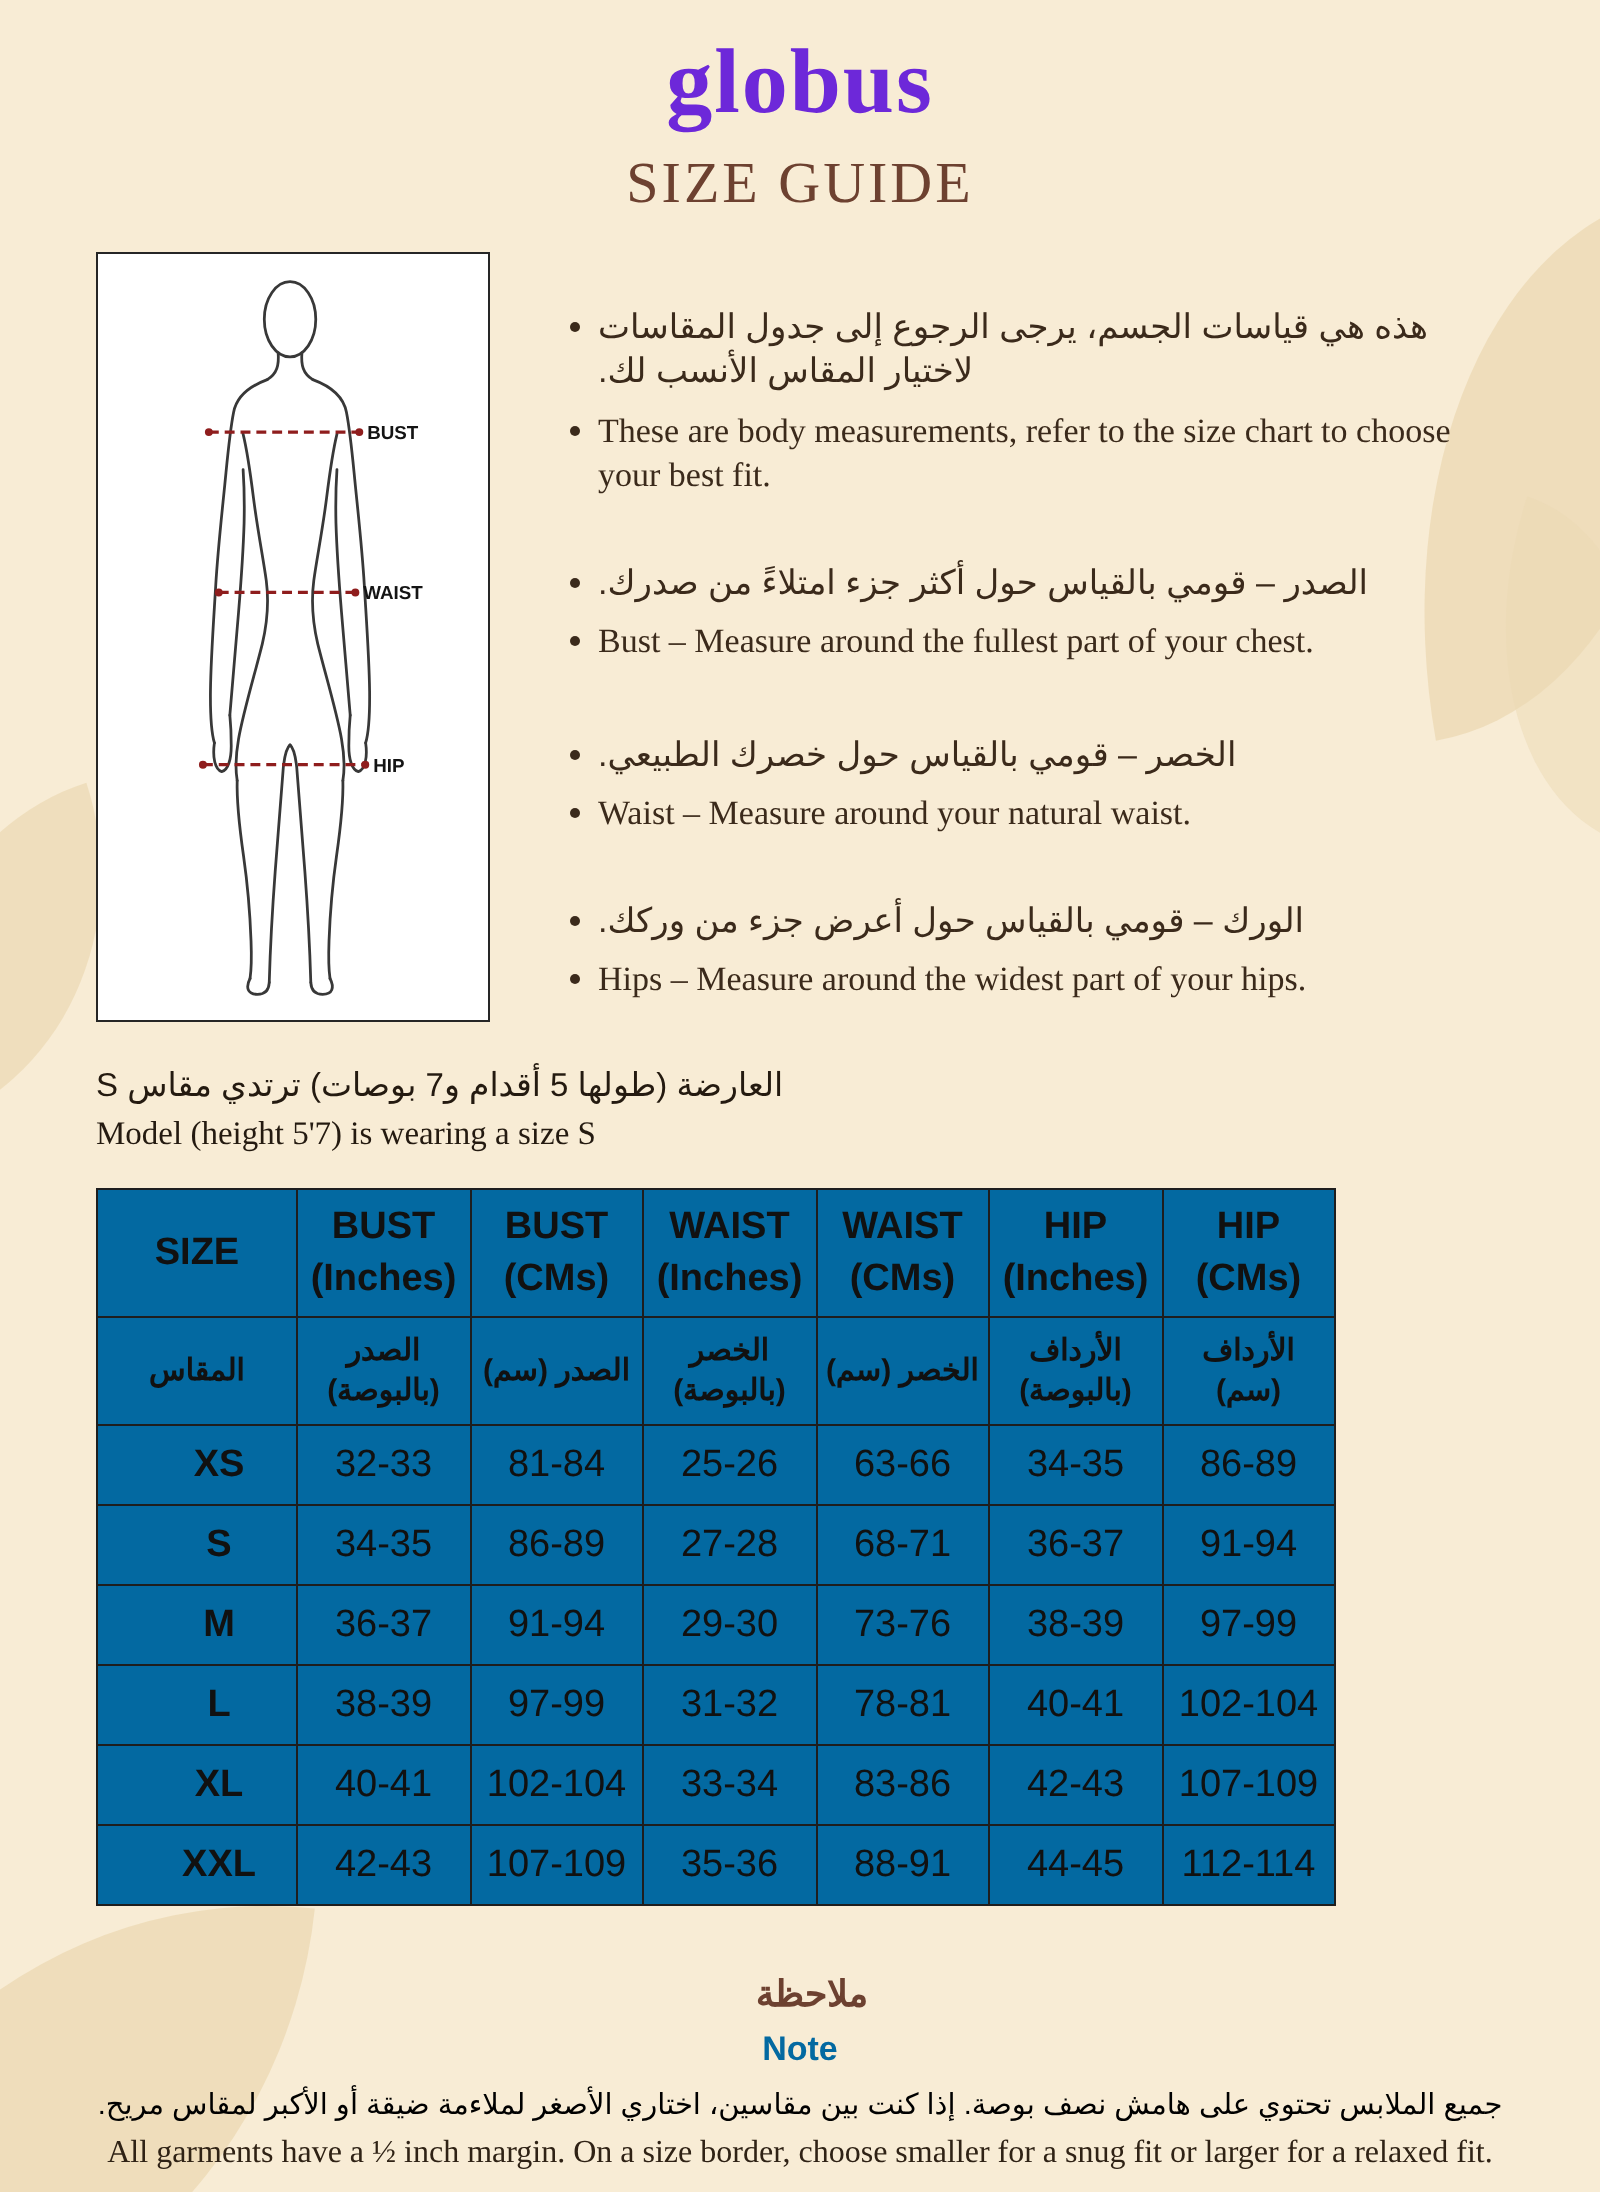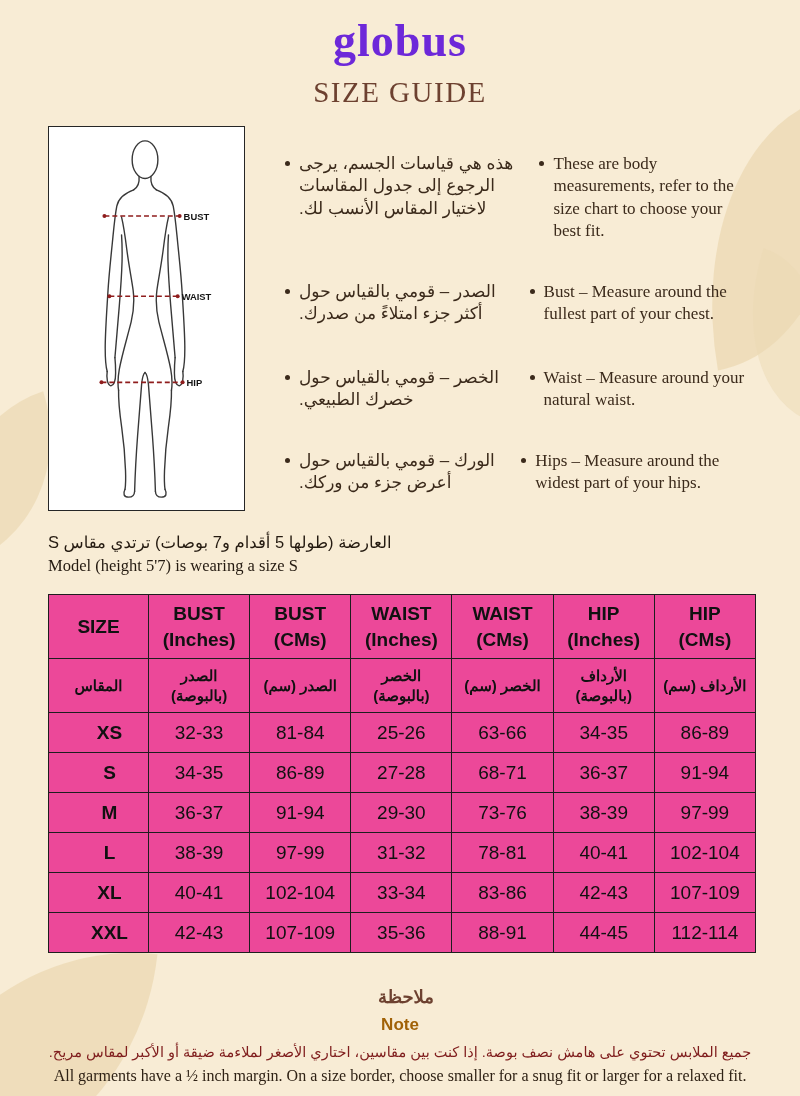--- a/index.html
+++ b/index.html
@@ -21,44 +21,44 @@
            letter-spacing:1px; color:#6d28d9; }
   .title { position:absolute; top:76px; left:0; right:0; text-align:center;
            font-family:"Liberation Serif", serif; font-weight:400; font-size:29px;
            letter-spacing:1.5px; color:#6d4130; }
 
   .diagram { position:absolute; left:48px; top:126px; width:197px; height:385px;
              background:#ffffff; border:1.5px solid #262626; }
   .diagram svg { display:block; width:100%; height:100%; }
 
   .bullets { position:absolute; left:285px; top:0; width:466px; }
-  .group   { position:absolute; left:0; width:100%; display:flex; flex-direction:row; gap:7px; }
+  .group   { position:absolute; left:0; width:100%; display:flex; flex-direction:column; gap:7px; }
   .g1 { top:153px; } .g2 { top:281px; } .g3 { top:367px; } .g4 { top:450px; }
   .item { display:flex; gap:9px; font-size:17px; line-height:1.32; color:#3b2a1b; }
   .item .dot { width:5px; height:5px; border-radius:50%; background:#3b2a1b; margin-top:8px; flex:none; }
   .item .txt { flex:1; text-align:left; }
   .item.en .txt { font-family:"Liberation Serif", serif; }
 
   .model-note { position:absolute; left:48px; top:533px; color:#241a10; }
   .model-note .ar { font-size:16.5px; margin-bottom:4px; text-align:center; }
   .model-note .en { font-family:"Liberation Serif", serif; font-size:16.5px; }
 
-  .size-table { position:absolute; left:48px; top:594px; width:708px;
-                border-collapse:collapse; background:#ec4899; table-layout:fixed; }
+  .size-table { position:absolute; left:48px; top:594px; width:620px;
+                border-collapse:collapse; background:#0369a1; table-layout:fixed; }
   .size-table td { border:1.5px solid #1e1e1e; text-align:center; vertical-align:middle; color:#111; padding:2px; }
   .size-table .hl { display:block; }
   tr.h-en { height:64px; } tr.h-en td { font-weight:700; font-size:19px; line-height:1.35; }
   tr.h-ar { height:54px; } tr.h-ar td { font-weight:700; font-size:15px; line-height:1.3; }
   tr.data { height:40px; } tr.data td { font-size:19px; }
   tr.data td.size-col { font-weight:700;padding-left:24px; }
 
   .footer { position:absolute; left:0; right:0; top:986px; text-align:center; }
   .note-title-ar { font-size:18px; font-weight:700; color:#6d4130; margin-bottom:7px;padding-left:12px; }
-  .note-title-en { font-size:17px; font-weight:700; color:#a16207; margin-bottom:9px; }
-  .note-body-ar  { font-size:14.5px; color:#7f1d1d; margin-bottom:7px; }
+  .note-title-en { font-size:17px; font-weight:700; color:#0369a1; margin-bottom:9px; }
+  .note-body-ar  { font-size:14.5px; color:#000000; margin-bottom:7px; }
   .note-body-en  { font-family:"Liberation Serif", serif; font-size:16px; color:#2f2215; }
 </style>
 </head>
 <body>
 
 <div class="page">
   <div class="leaf leaf-tr"></div>
   <div class="leaf leaf-tr2"></div>
   <div class="leaf leaf-left"></div>
   <div class="leaf leaf-bl"></div>

